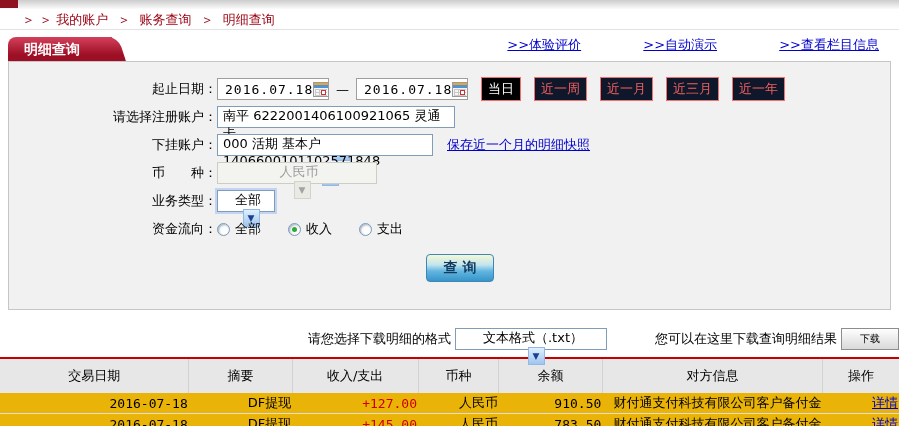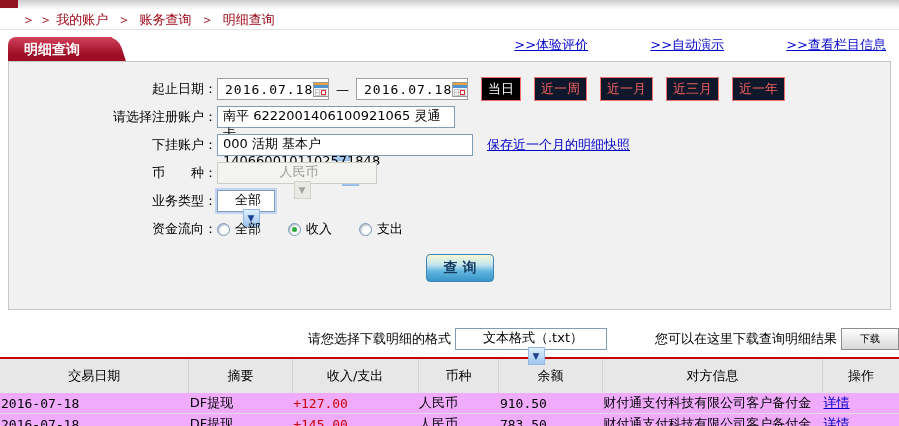--- a/index.html
+++ b/index.html
@@ -18,21 +18,21 @@
   .breadcrumb a { color:#9a0011; text-decoration:none;margin-top:42px; }
   .breadcrumb .sep { margin:0 5px; }
   
   .tabrow { height:31px; margin:0 8px; position:relative; }
   .tab { position:absolute; left:0; bottom:0; height:24px; line-height:24px; width:104px;
          padding-left:16px; background:linear-gradient(#d4405c,#9c0f24 75%);
          color:#fff; font-weight:bold; font-size:14px; border-radius:8px 0 0 0; z-index:2; }
   .tab::after { content:""; position:absolute; right:-10px; top:0; width:22px; height:100%;
          background:linear-gradient(#d4405c,#9c0f24 75%); transform:skewX(18deg);
          border-radius:0 10px 0 0; z-index:-1; }
-  .toplinks { position:absolute; right:5px; bottom:7px; white-space:nowrap; }
+  .toplinks { position:absolute; right:12px; bottom:7px; white-space:nowrap; }
   .toplinks a { color:#0000cc; text-decoration:underline; margin-left:58px; }
   
   .panel { margin:0 8px; height:249px; background:#f1f1f1; border:1px solid #c6c6c6; padding-top:13px; }
   .frow { display:flex; align-items:center; height:28px; }
   .flabel { width:208px; text-align:right; flex:none; }
   .datebox { display:inline-flex; align-items:center; justify-content:space-between;
              width:112px; height:22px; background:#fff; border:1px solid #9e9e9e; padding:0 3px 0 7px;text-align:right; }
   .datetext { font-family:"DejaVu Sans Mono", monospace; letter-spacing:1px; }
   .calicon { position:relative; width:16px; height:15px; border:1px solid #9a9a9a; flex:none;
              background:linear-gradient(#e8a33d 0 2px,#4f93d2 2px 5px,#f5f5f5 5px); }
@@ -67,21 +67,21 @@
   .downloadrow { height:28px; margin-top:15px; display:flex; align-items:center; padding-left:155px;justify-content:flex-end; }
   .dl-select { width:152px; margin-left:4px; }
   .dl-hint { margin-left:48px; }
   .dlbtn { margin-left:4px; width:58px; height:22px; background:linear-gradient(#fefefe,#d9d9d9);
            border:1px solid #8d8d8d; font-size:10px; font-family:inherit; cursor:pointer; }
   .redline { height:2px; background:#c40000; margin-top:4px; }
   
   table { width:100%; border-collapse:collapse; table-layout:fixed; }
   thead th { background:#e7e7e7; height:34px; font-weight:normal; border-left:1px solid #d2d2d2; }
   thead th:first-child { border-left:none; }
-  tbody td { height:20px; text-align:left; background:#f0abfc; border-bottom:1px solid #dedede;
+  tbody td { height:20px; text-align:right; background:#eab308; border-bottom:1px solid #dedede;
              overflow:hidden; white-space:nowrap; }
   .mono { font-family:"DejaVu Sans Mono", monospace; }
   .amount { color:#cc0000; }
   .detail-link { color:#0000cc; text-decoration:underline; }
 </style>
 </head>
 <body>
 
 <div class="topstrip">
   <span class="corner-red"></span>
@@ -128,21 +128,21 @@
   <div class="frow">
     <span class="flabel">请选择注册账户：</span>
     <span class="fselect" style="width:238px">
       <span>南平  6222001406100921065  灵通卡</span>
       <span class="arrow">▼</span>
     </span>
   </div>
 
   <div class="frow">
     <span class="flabel">下挂账户：</span>
-    <span class="fselect" style="width:256px">
+    <span class="fselect" style="width:216px">
       <span>000 活期 基本户 1406600101102571848</span>
       <span class="arrow">▼</span>
     </span>
     <a href="#" class="snaplink">保存近一个月的明细快照</a>
   </div>
 
   <div class="frow">
     <span class="flabel">币　　种：</span>
     <span class="fselect disabled" style="width:160px">
       <span>人民币</span>

